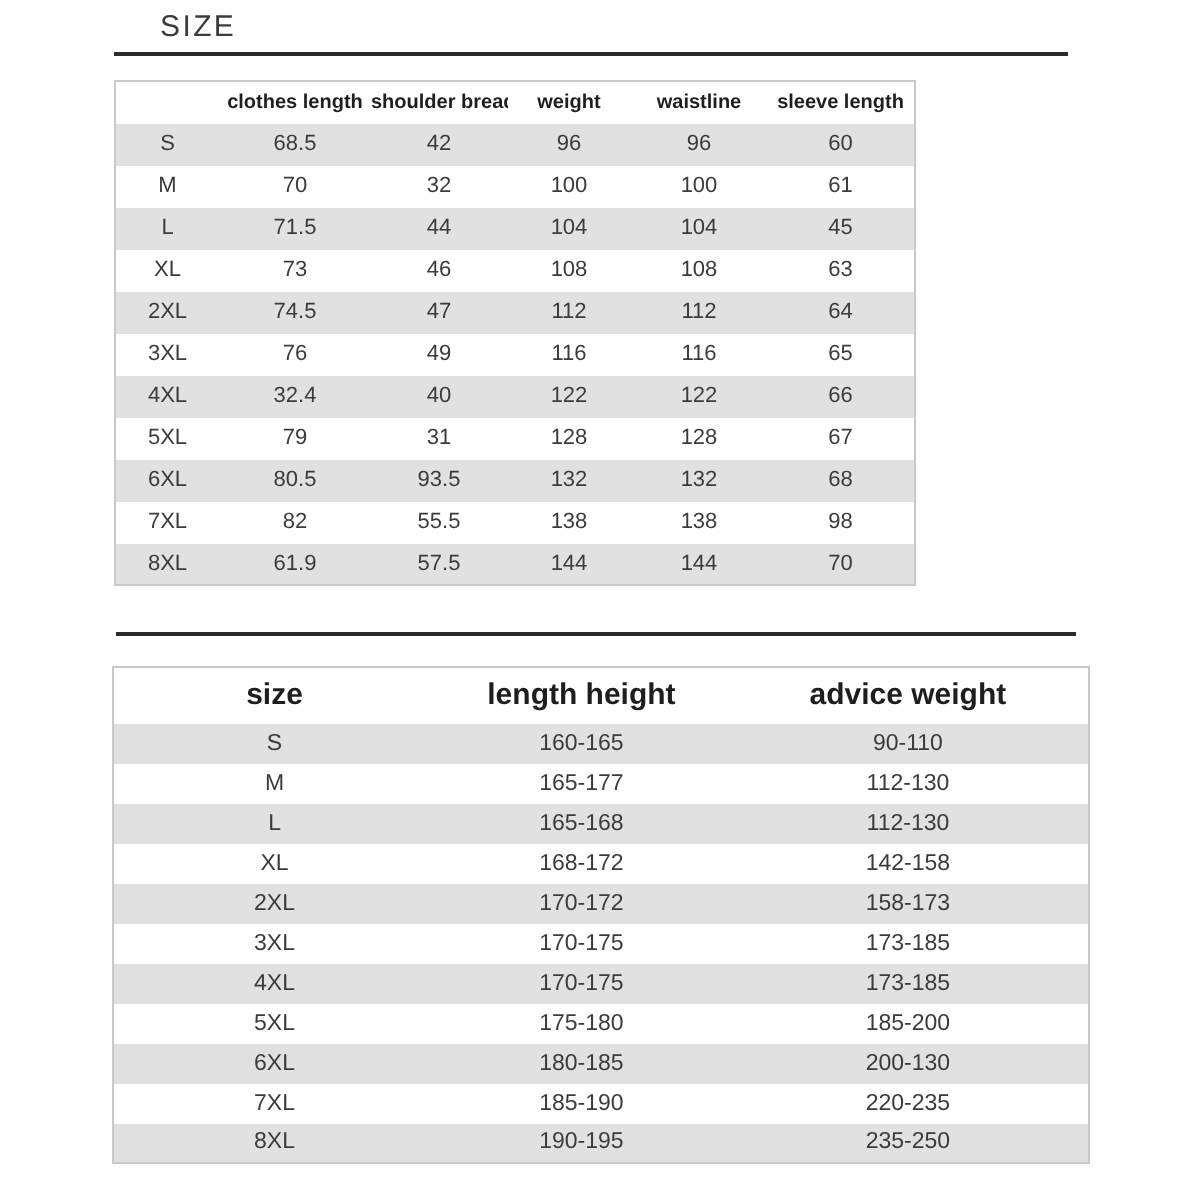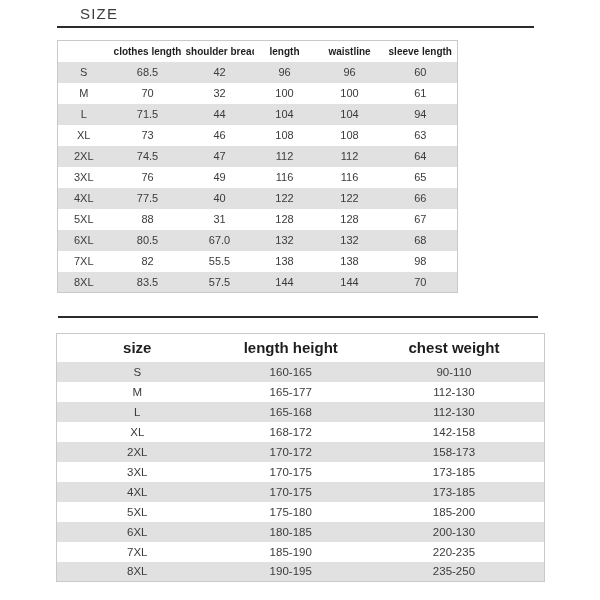--- a/index.html
+++ b/index.html
@@ -97,21 +97,21 @@
       <col>
       <col>
       <col>
       <col>
     </colgroup>
   <thead>
     <tr id="mt-head">
         <th></th>
         <th>clothes length</th>
         <th>shoulder breadth</th>
-        <th>length</th>
+        <th>weight</th>
         <th>waistline</th>
         <th>sleeve length</th>
       </tr>
   </thead>
   <tbody id="mt-body">
       <tr>
         <td>S</td>
         <td>68.5</td>
         <td>42</td>
         <td>96</td>
@@ -125,21 +125,21 @@
         <td>100</td>
         <td>100</td>
         <td>61</td>
       </tr>
       <tr>
         <td>L</td>
         <td>71.5</td>
         <td>44</td>
         <td>104</td>
         <td>104</td>
-        <td>94</td>
+        <td>45</td>
       </tr>
       <tr>
         <td>XL</td>
         <td>73</td>
         <td>46</td>
         <td>108</td>
         <td>108</td>
         <td>63</td>
       </tr>
       <tr>
@@ -153,74 +153,74 @@
       <tr>
         <td>3XL</td>
         <td>76</td>
         <td>49</td>
         <td>116</td>
         <td>116</td>
         <td>65</td>
       </tr>
       <tr>
         <td>4XL</td>
-        <td>77.5</td>
+        <td>32.4</td>
         <td>40</td>
         <td>122</td>
         <td>122</td>
         <td>66</td>
       </tr>
       <tr>
         <td>5XL</td>
-        <td>88</td>
+        <td>79</td>
         <td>31</td>
         <td>128</td>
         <td>128</td>
         <td>67</td>
       </tr>
       <tr>
         <td>6XL</td>
         <td>80.5</td>
-        <td>67.0</td>
+        <td>93.5</td>
         <td>132</td>
         <td>132</td>
         <td>68</td>
       </tr>
       <tr>
         <td>7XL</td>
         <td>82</td>
         <td>55.5</td>
         <td>138</td>
         <td>138</td>
         <td>98</td>
       </tr>
       <tr>
         <td>8XL</td>
-        <td>83.5</td>
+        <td>61.9</td>
         <td>57.5</td>
         <td>144</td>
         <td>144</td>
         <td>70</td>
       </tr>
     </tbody>
 </table>
 
 <div class="rule rule-section"></div>
 
 <table class="advice-table">
   <colgroup>
       <col>
       <col>
       <col>
     </colgroup>
   <thead>
     <tr id="at-head">
         <th>size</th>
         <th>length height</th>
-        <th>chest weight</th>
+        <th>advice weight</th>
       </tr>
   </thead>
   <tbody id="at-body">
       <tr>
         <td>S</td>
         <td>160-165</td>
         <td>90-110</td>
       </tr>
       <tr>
         <td>M</td>

